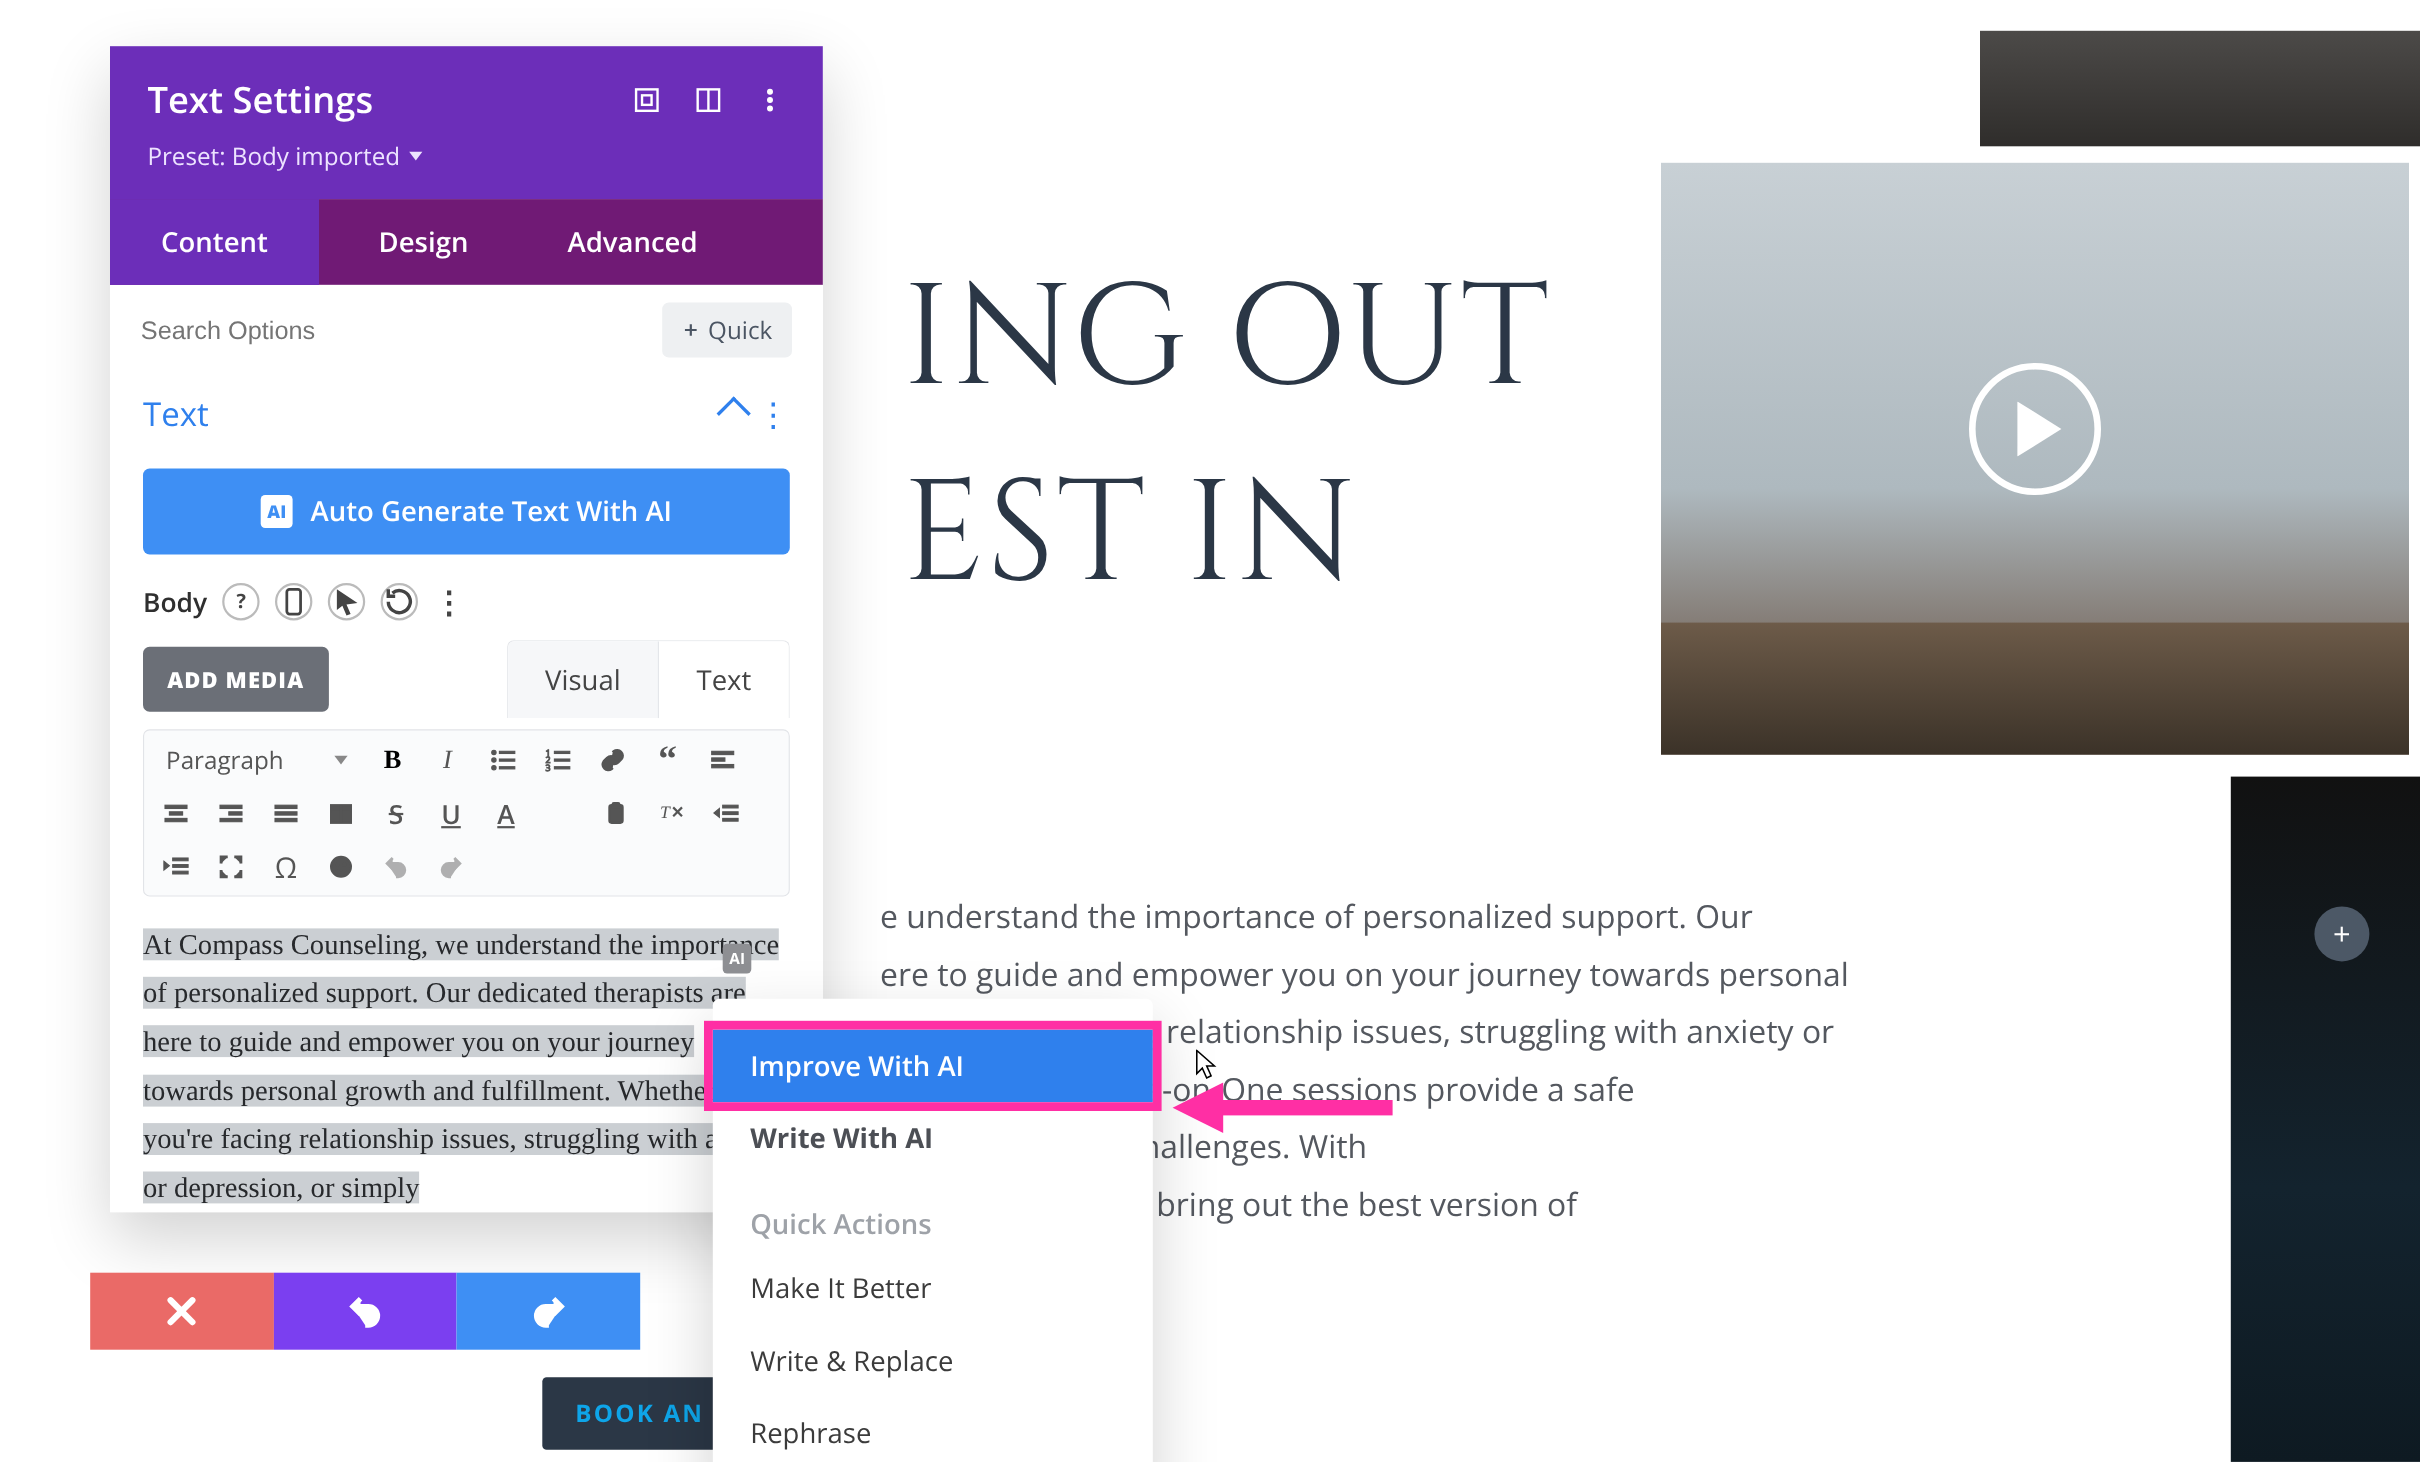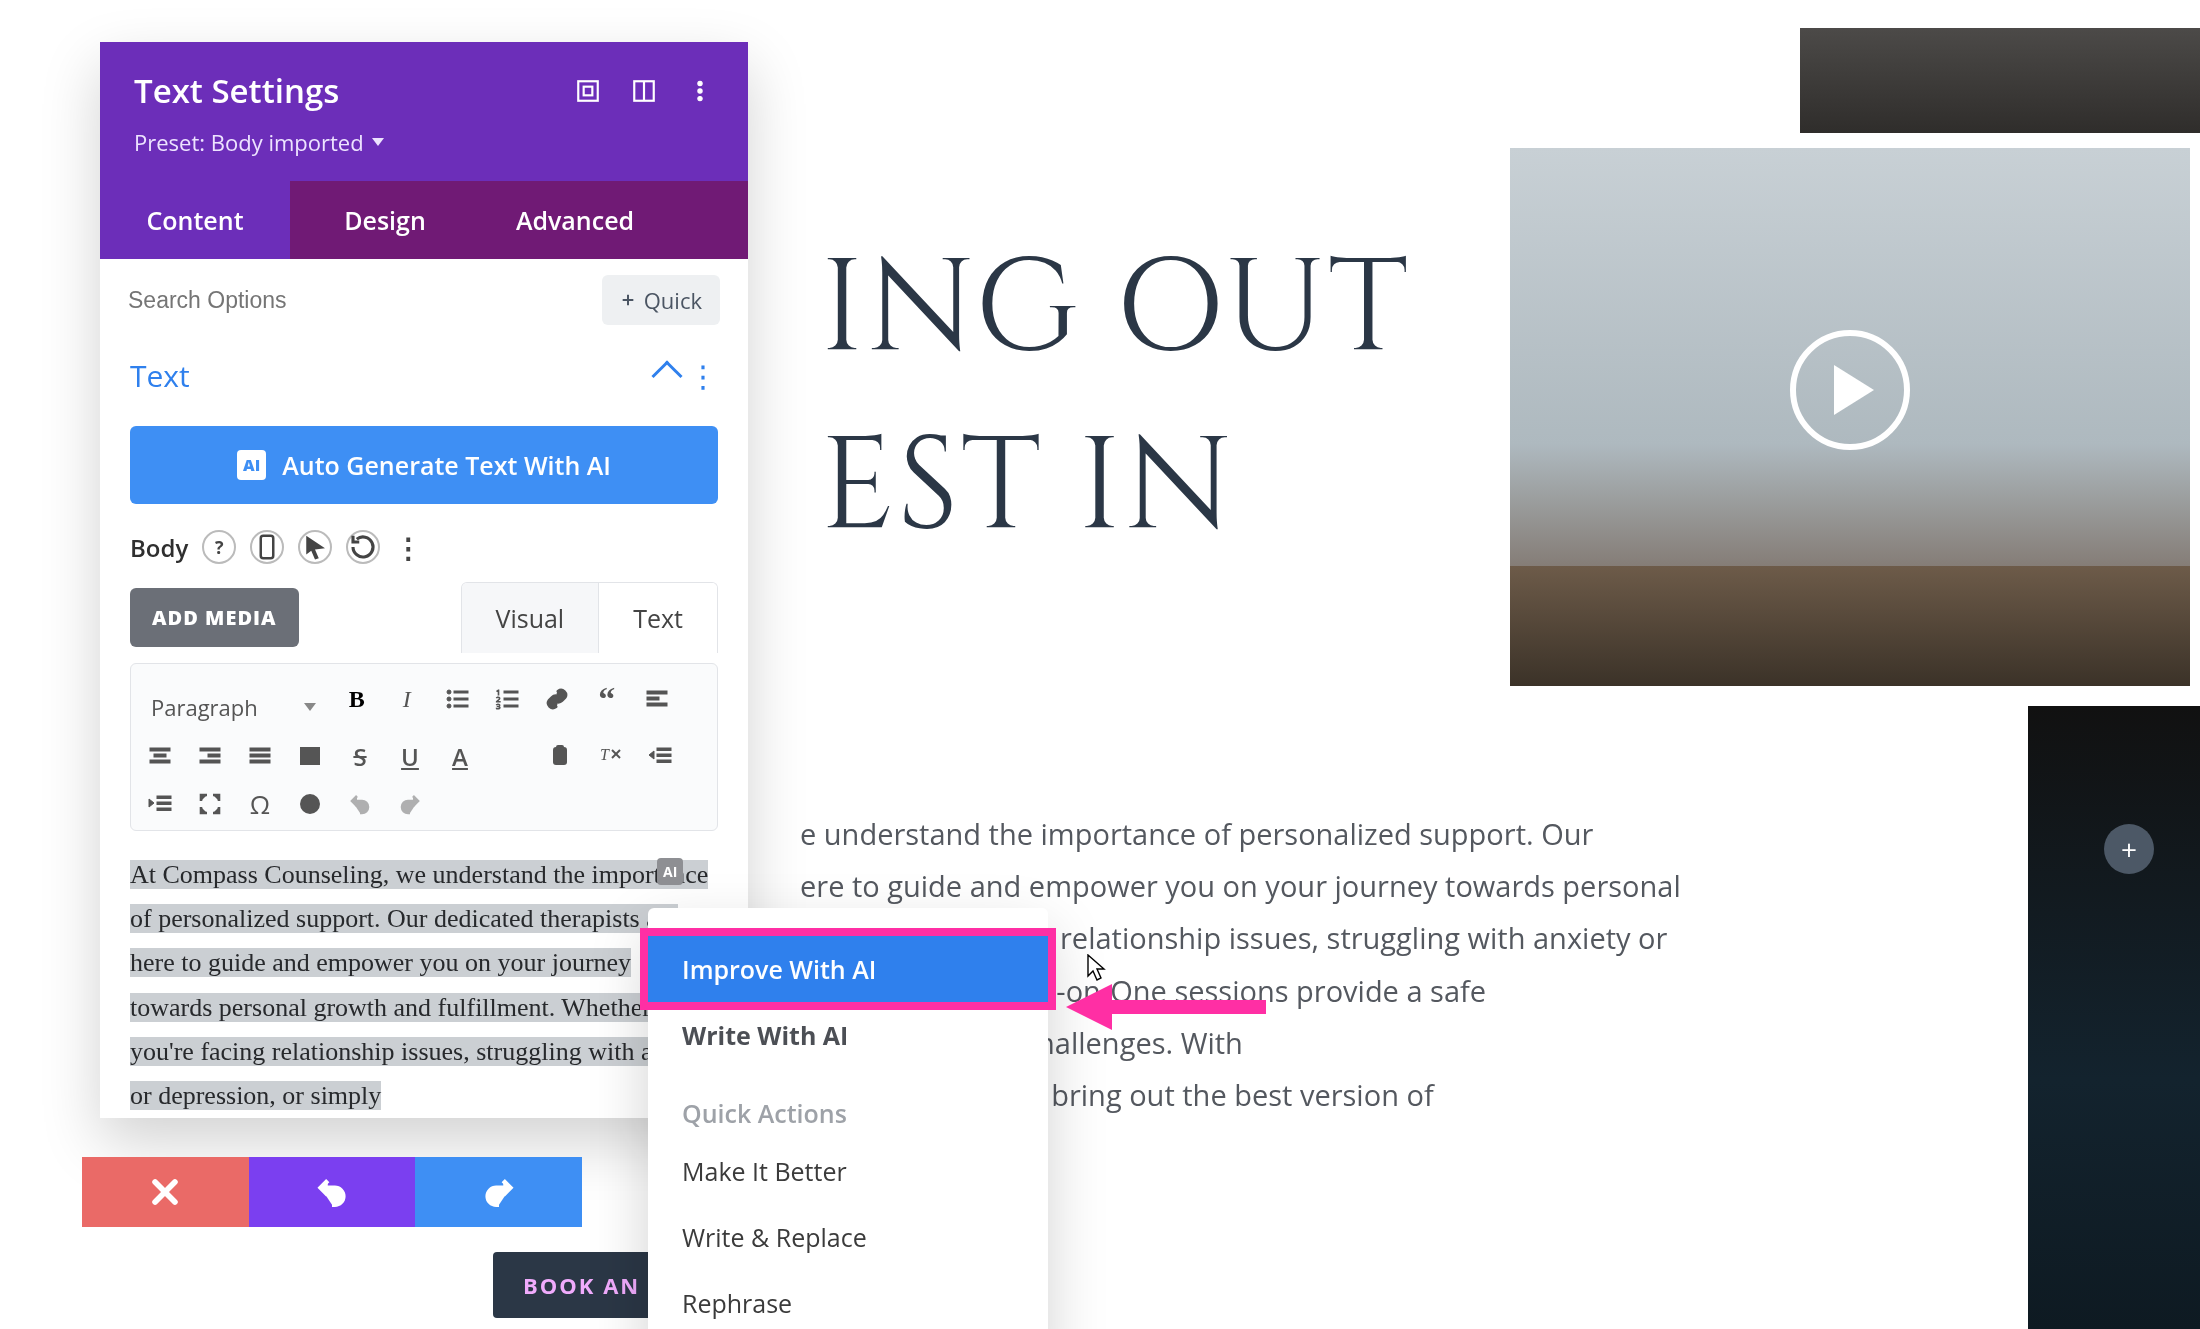--- a/index.html
+++ b/index.html
@@ -12,21 +12,21 @@
   .body-copy { position:absolute; left:800px; top:780px; width:930px; font-size:29px; line-height:1.8; color:#54585f; }
 
   .video-thumb { position:absolute; left:1510px; top:120px; width:680px; height:538px; background:linear-gradient(#c8d0d5 0%,#aeb9bf 55%,#726256 88%); border:0; }
   .video-thumb::after { content:""; position:absolute; left:0; right:0; bottom:0; height:120px; background:linear-gradient(#6d5b49,#3b3228); }
   .play-circle { position:absolute; left:50%; top:45%; transform:translate(-50%,-50%); width:120px; height:120px; border:6px solid #fff; border-radius:50%; display:flex; align-items:center; justify-content:center; }
   .play-circle svg{ width:42px; height:50px; fill:#fff; margin-left:8px;}
   .img-slice-top { position:absolute; left:1800px; top:0; right:0; height:105px; background:linear-gradient(#4c4a48,#2f2d2b); }
   .img-slice-bottom { position:absolute; left:2028px; top:678px; right:0; bottom:0; background:linear-gradient(#111,#13232e 60%,#0e1a22); }
   .add-badge { position:absolute; left:2104px; top:796px; width:50px; height:50px; background:#4c5866; border-radius:50%; display:flex; align-items:center; justify-content:center; color:#fff; font-size:28px; }
 
-  .book-btn { position:absolute; left:493px; top:1224px; padding:18px 30px; background:#2b3746; color:#f0abfc; font-weight:700; letter-spacing:2px; border-radius:4px; font-size:22px; }
+  .book-btn { position:absolute; left:493px; top:1224px; padding:18px 30px; background:#2b3746; color:#0ea5e9; font-weight:700; letter-spacing:2px; border-radius:4px; font-size:22px; }
 
   
   .panel { position:absolute; left:100px; top:42px; width:648px; background:#fff; border-radius:6px 6px 0 0; box-shadow:0 24px 60px rgba(0,0,0,0.18); overflow:visible; }
   .panel-header { background:#6c2eb9; color:#fff; padding:26px 34px 24px; }
   .panel-title-row { display:flex; align-items:center; justify-content:space-between; }
   .panel-title { font-size:33px; font-weight:600; }
   .header-icons { display:flex; gap:28px; }
   .header-icons span { width:28px; height:28px; display:flex; align-items:center; justify-content:center; cursor:pointer; }
   .header-icons svg { width:26px; height:26px; stroke:#fff; fill:none; }
   .preset-row { margin-top:14px; font-size:22px; color:#ede3ff; display:flex; align-items:center; gap:8px; }
@@ -57,21 +57,21 @@
   .round-ico.noborder { border:none; width:auto; height:auto; }
 
   .addmedia-row { padding:16px 30px 0; display:flex; align-items:center; justify-content:space-between; }
   .addmedia-btn { background:#6b6f77; color:#fff; font-weight:800; font-size:20px; padding:16px 22px; border-radius:6px; letter-spacing:1px; cursor:pointer; }
   .vt-tabs { display:flex; border:1px solid #e2e4e8; border-bottom:none; border-radius:6px 6px 0 0; overflow:hidden; }
   .vt-tab { padding:18px 34px; font-size:25px; color:#444; cursor:pointer; background:#fff; }
   .vt-tab + .vt-tab { border-left:1px solid #e2e4e8; }
   .vt-tab.active { background:#f6f7f9; }
 
   .rte-toolbar { border:1px solid #e2e4e8; border-radius:6px; margin:10px 30px 0; padding:12px 14px; display:flex; flex-wrap:wrap; gap:20px 20px; align-items:center; background:#fafbfc; }
-  .format-select { display:flex; align-items:center; gap:46px; padding:0 6px; color:#555; font-size:22px; cursor:pointer;margin-top:16px;}
+  .format-select { display:flex; align-items:center; gap:46px; padding:0 6px; color:#555; font-size:22px; cursor:pointer;}
   .format-select .sel-caret { border-left:6px solid transparent; border-right:6px solid transparent; border-top:8px solid #888;}
   .rte-ico { width:30px; height:28px; display:flex; align-items:center; justify-content:center; color:#555; font-size:24px; cursor:pointer; }
   .rte-ico.bold { font-weight:800; color:#000; font-family:Georgia,serif;}
   .rte-ico.italic { font-style:italic; font-family:Georgia,serif;}
   .rte-ico svg { width:26px; height:24px; stroke:#555; fill:#555; }
 
   .editor-area { margin:22px 30px 0; font-family:Georgia,serif; font-size:26px; line-height:1.7; color:#27292c; }
   .editor-area .sel { background:#cbcfd3; }
   .ai-chip { position:absolute; left:657px; top:858px; background:#8e8f93; color:#fff; font-size:14px; font-weight:700; padding:4px 6px; border-radius:4px; }
 

